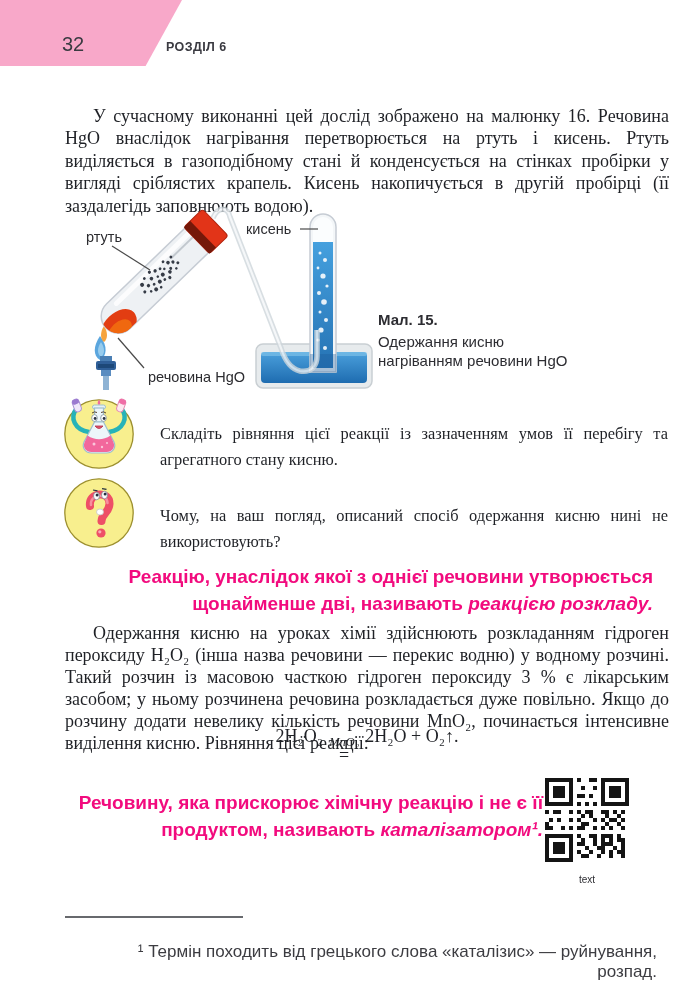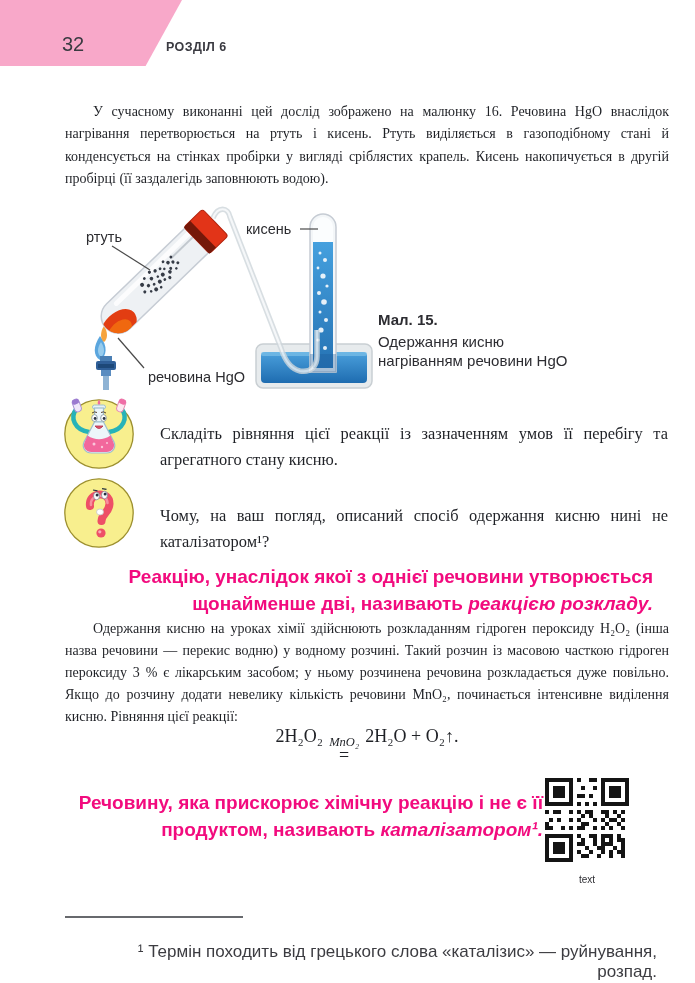--- a/index.html
+++ b/index.html
@@ -8,21 +8,21 @@
 
   
   .band{position:absolute;top:0;left:0;width:182px;height:66px;background:#f8a8c9;
         clip-path:polygon(0 0,100% 0,80% 100%,0 100%);}
   .page-num{position:absolute;top:33px;left:62px;font-family:"Liberation Sans","DejaVu Sans",sans-serif;
         font-size:20px;color:#3a3a41;}
   .chapter{position:absolute;top:40px;left:166px;font-family:"Liberation Sans","DejaVu Sans",sans-serif;
         font-size:12.5px;font-weight:bold;letter-spacing:.4px;color:#3a3a41;}
 
   
-  .para{position:absolute;left:65px;width:604px;font-size:14px;line-height:22.4px;
+  .para{position:absolute;left:65px;width:604px;font-size:18px;line-height:22.4px;
         text-align:justify;text-indent:28px;}
   #p1{top:87px;}
   #p2{top:604px;line-height:22px;}
   #p3{top:836px;width:464px;line-height:25px;}
 
   
   .figure{position:absolute;top:198px;left:60px;width:612px;height:194px;}
   .fig-caption{position:absolute;left:318px;top:112px;width:230px;
         font-family:"Liberation Sans","DejaVu Sans",sans-serif;font-size:15px;line-height:19.5px;color:#2d2d32;}
   .fig-caption .ttl{font-weight:bold;margin-bottom:2px;}
@@ -229,21 +229,21 @@
         <circle cx="0.8" cy="18.8" r="1.6" fill="#f9aab5"></circle>
         <ellipse cx="-2.5" cy="-17" rx="3" ry="3.8" fill="#fff" stroke="#708292" stroke-width="0.7"></ellipse>
         <ellipse cx="5.5" cy="-18" rx="3" ry="3.8" fill="#fff" stroke="#708292" stroke-width="0.7"></ellipse>
         <circle cx="-1.9" cy="-18" r="1.5" fill="#243140"></circle>
           <circle cx="6.1" cy="-19" r="1.5" fill="#243140"></circle>
         <path d="M-6,-23 L-1.5,-22.2" stroke="#243140" stroke-width="1.2"></path>
         <path d="M3,-24.4 L7.5,-23.6" stroke="#243140" stroke-width="1.2"></path>
         <ellipse cx="1" cy="-1" rx="3.5" ry="3" fill="#ffffff" stroke="#c8c8c8" stroke-width="0.8"></ellipse>
       </svg>
     </span>
-    <p class="txt">Чому, на ваш погляд, описаний спосіб одержання кисню нині не каталізатором¹?</p>
+    <p class="txt">Чому, на ваш погляд, описаний спосіб одержання кисню нині не використовують?</p>
   </div>
 
   <p class="h-def" id="def1"><span>Реакцію, унаслідок якої з однієї речовини утворюється щонайменше дві, називають </span><em>реакцією розкладу.</em></p>
 
   <p class="para" id="p2">Одержання кисню на уроках хімії здійснюють розкладанням гідроген пероксиду H₂O₂ (інша назва речовини — перекис водню) у водному розчині. Такий розчин із масовою часткою гідроген пероксиду 3 % є лікарським засобом; у ньому розчинена речовина розкладається дуже повільно. Якщо до розчину додати невелику кількість речовини MnO₂, починається інтенсивне виділення кисню. Рівняння цієї реакції:</p>
 
   <div class="equation"><span>2H₂O₂</span><span class="eq-mid">
         <span class="eq-cat">MnO₂</span>
         <span class="eq-sign">=</span>
       </span><span>2H₂O + O₂↑.</span></div>

